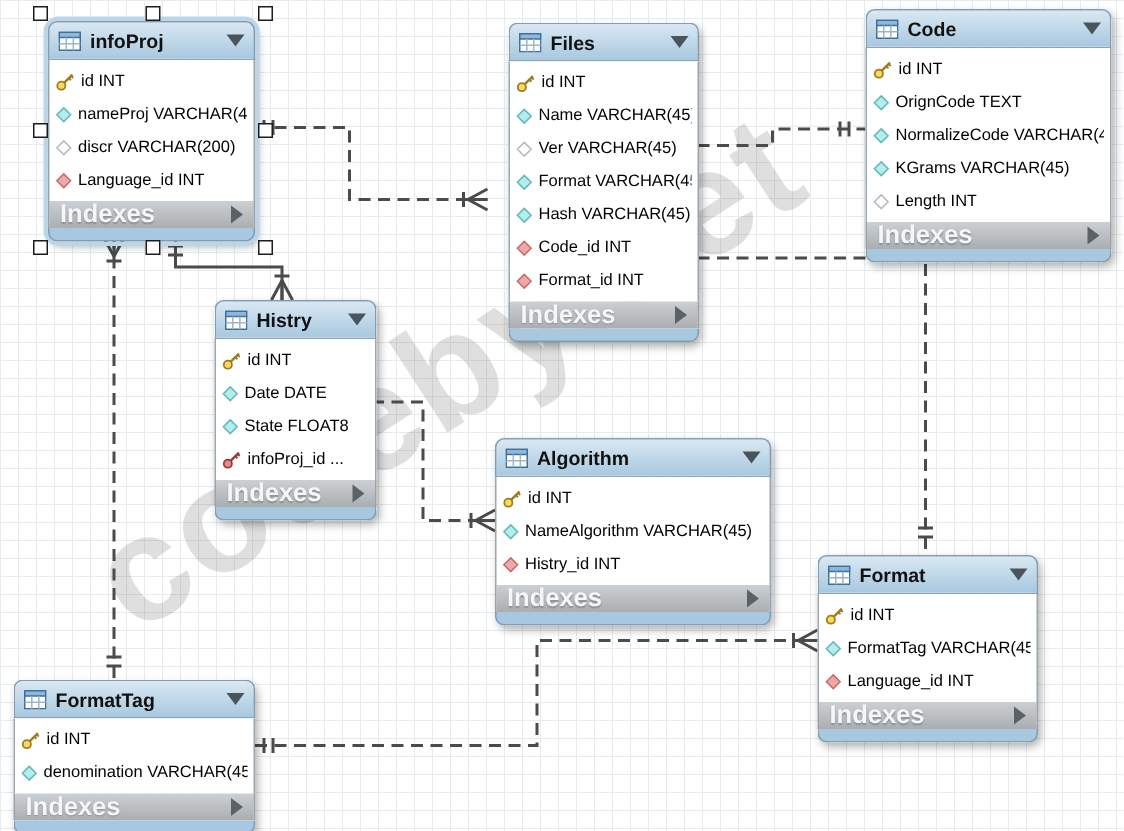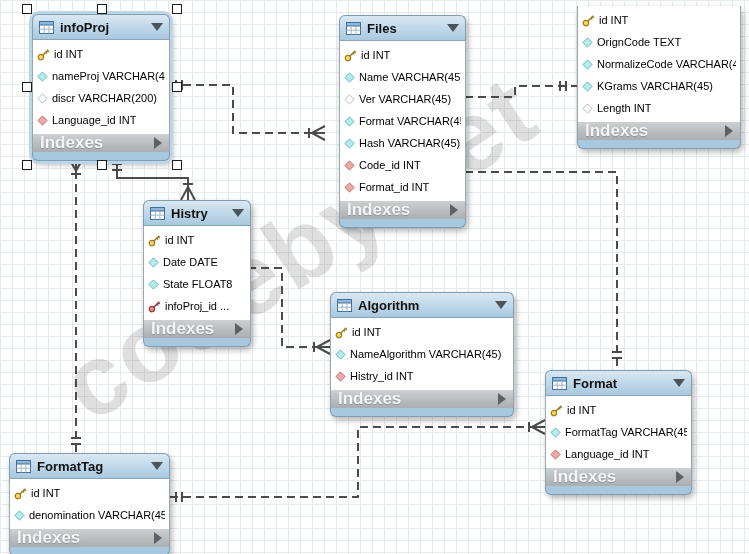--- a/index.html
+++ b/index.html
@@ -252,20 +252,33 @@
             <span class="fld-label">Format_id INT</span>
           </div>
         </div>
         <div class="tbl-indexes">
           <span>Indexes</span>
           <span class="idx-caret"></span>
         </div>
         <div class="tbl-footer"></div>
       </div>
       <div class="tbl" style="left: 577px; top: 6px; width: 164px;">
+        <div class="tbl-header">
+          <span class="fld-icon">
+            <svg width="15" height="13" viewBox="0 0 15 13">
+              <rect x="0.5" y="0.5" width="14" height="12" fill="#ffffff" stroke="#3f6f9e"></rect>
+              <rect x="0.5" y="0.5" width="14" height="3.5" fill="#8fb8d8" stroke="#3f6f9e"></rect>
+              <line x1="5.2" y1="4" x2="5.2" y2="12.5" stroke="#9db6c9"></line>
+              <line x1="9.9" y1="4" x2="9.9" y2="12.5" stroke="#9db6c9"></line>
+              <line x1="0.5" y1="8.2" x2="14.5" y2="8.2" stroke="#9db6c9"></line>
+            </svg>
+          </span>
+          <span class="tbl-title">Code</span>
+          <span class="hdr-caret"></span>
+        </div>
         <div class="tbl-body">
           <div class="fld">
             <span class="fld-icon">
               <svg width="13" height="13" viewBox="0 0 13 13">
                 <line x1="5.2" y1="7.8" x2="11.3" y2="1.7" stroke="#9a7d1f" stroke-width="1.6"></line>
                 <line x1="8.9" y1="4.1" x2="10.3" y2="5.5" stroke="#9a7d1f" stroke-width="1.3"></line>
                 <line x1="10.4" y1="2.6" x2="11.8" y2="4.0" stroke="#9a7d1f" stroke-width="1.3"></line>
                 <circle cx="3.9" cy="9.1" r="2.7" fill="#ffd95e" stroke="#9a7d1f" stroke-width="1.2"></circle>
               </svg>
             </span>

